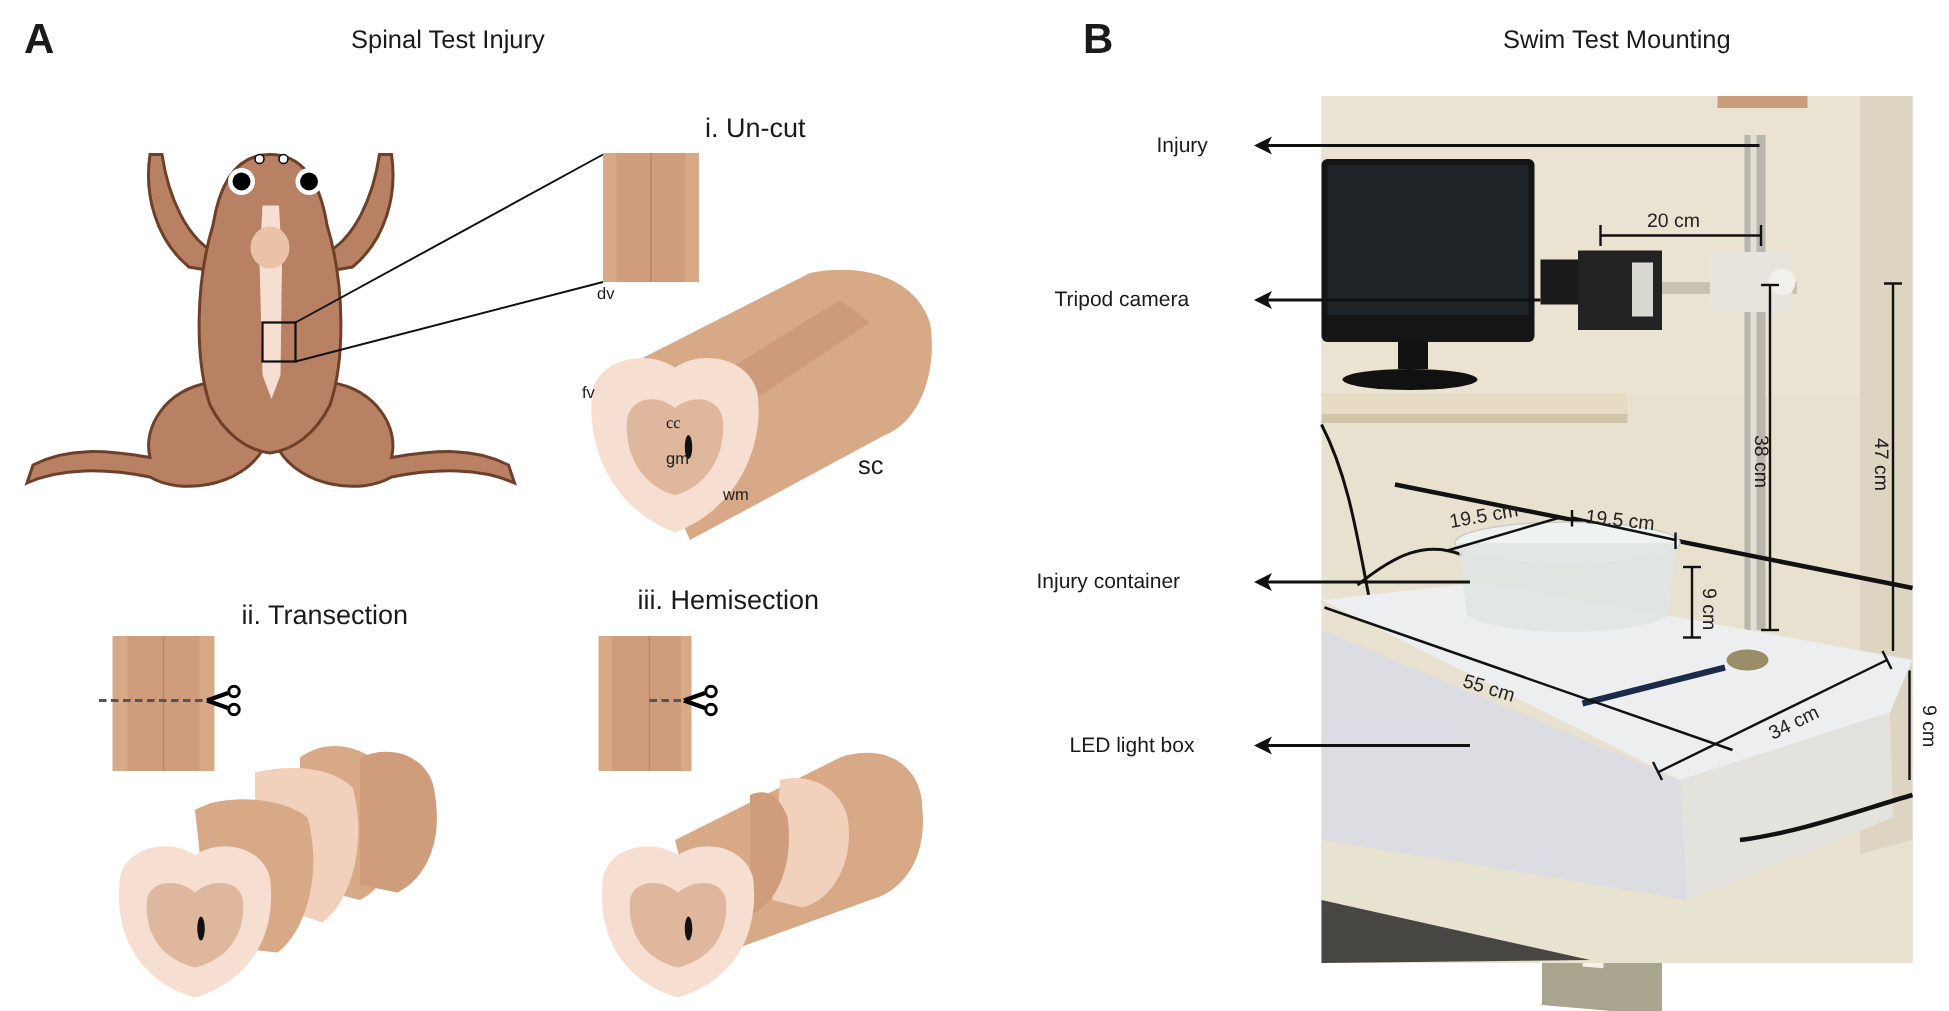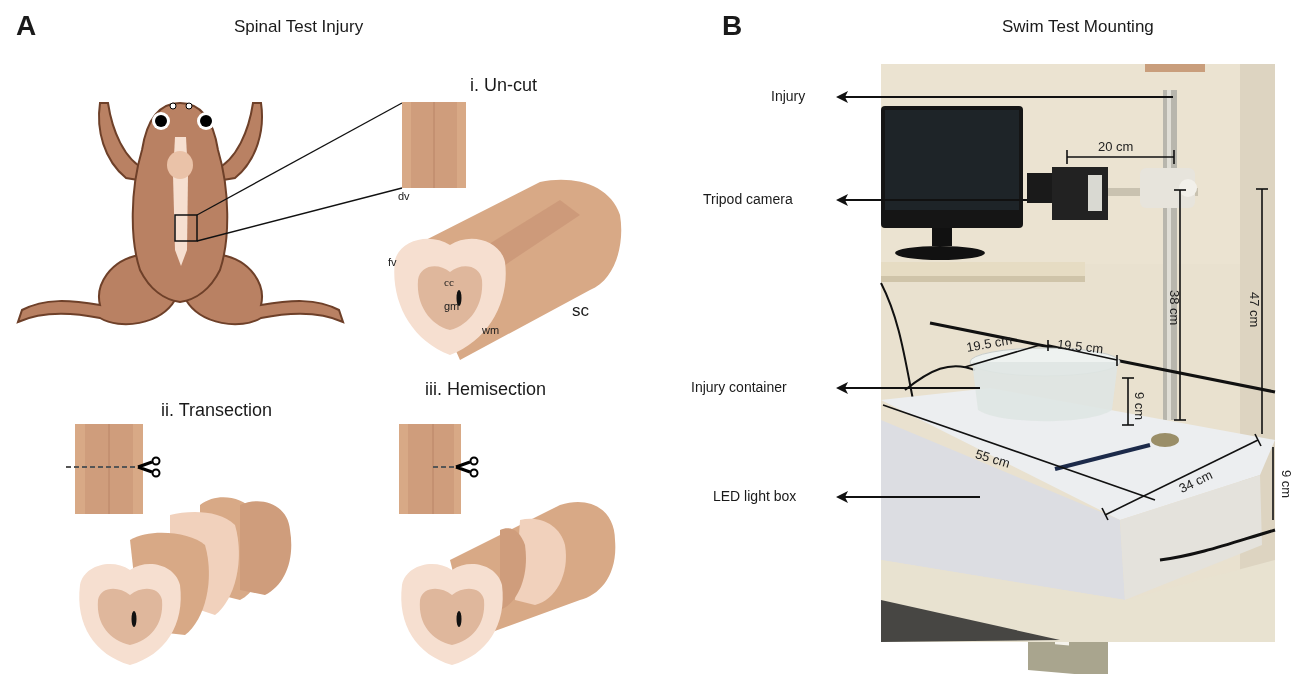--- a/index.html
+++ b/index.html
@@ -99,21 +99,21 @@
     <path d="M520,520 C540,515 560,525 565,545 C570,575 555,600 535,605 L515,600 Z" fill="#f1d1bc"></path>
     <path d="M500,530 C510,525 520,530 525,545 C530,580 515,605 500,610 Z" fill="#cf9d7c"></path>
     <path d="M402,585 C406,565 434,558 452,570 C470,558 497,565 502,585 C507,625 487,655 452,665 C417,655 397,625 402,585 Z" fill="#f6dfd0"></path>
     <path d="M420,600 C422,587 440,585 452,595 C464,585 482,587 484,600 C486,625 472,640 452,645 C432,640 418,625 420,600 Z" fill="#dfb79c"></path>
     <ellipse cx="459" cy="619" rx="2.5" ry="8" fill="#111"></ellipse>
   </g>
 </svg>
 
 <div class="abs sub-title" style="left:470px;top:75px;">i. Un-cut</div>
 <div class="abs sub-title" style="left:140px;top:400px;margin-left:21px;">ii. Transection</div>
-<div class="abs sub-title" style="left:425px;top:379px;">iii. Hemisection</div>
+<div class="abs sub-title" style="left:425px;top:390px;">iii. Hemisection</div>
 
 <div class="abs lbl" style="left:398px;top:190px;">dv</div>
 <div class="abs lbl" style="left:388px;top:256px;">fv</div>
 <div class="abs lbl" style="left:444px;top:276px;font-family:Liberation Serif, serif;">cc</div>
 <div class="abs lbl" style="left:420px;top:300px;margin-left:24px;">gm</div>
 <div class="abs lbl" style="left:482px;top:324px;">wm</div>
 <div class="abs lbl" style="left:572px;top:301px;font-size:17px;">sc</div>
 
 <div class="abs panel-letter" style="left:722px;top:10px;">B</div>
 <div class="abs panel-title" style="left:966px;top:17px;margin-left:36px;">Swim Test Mounting</div>

